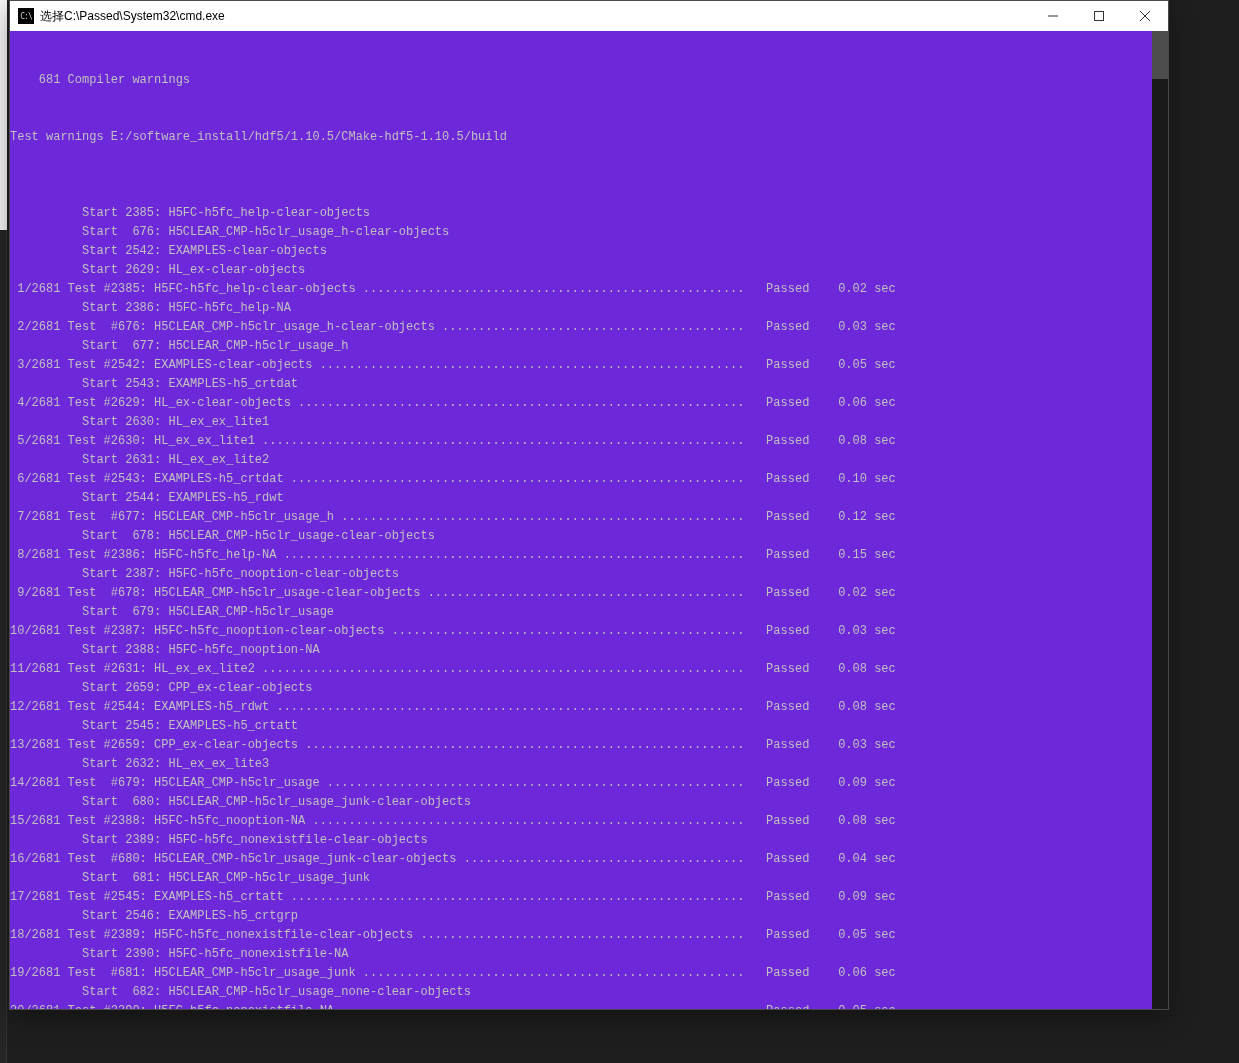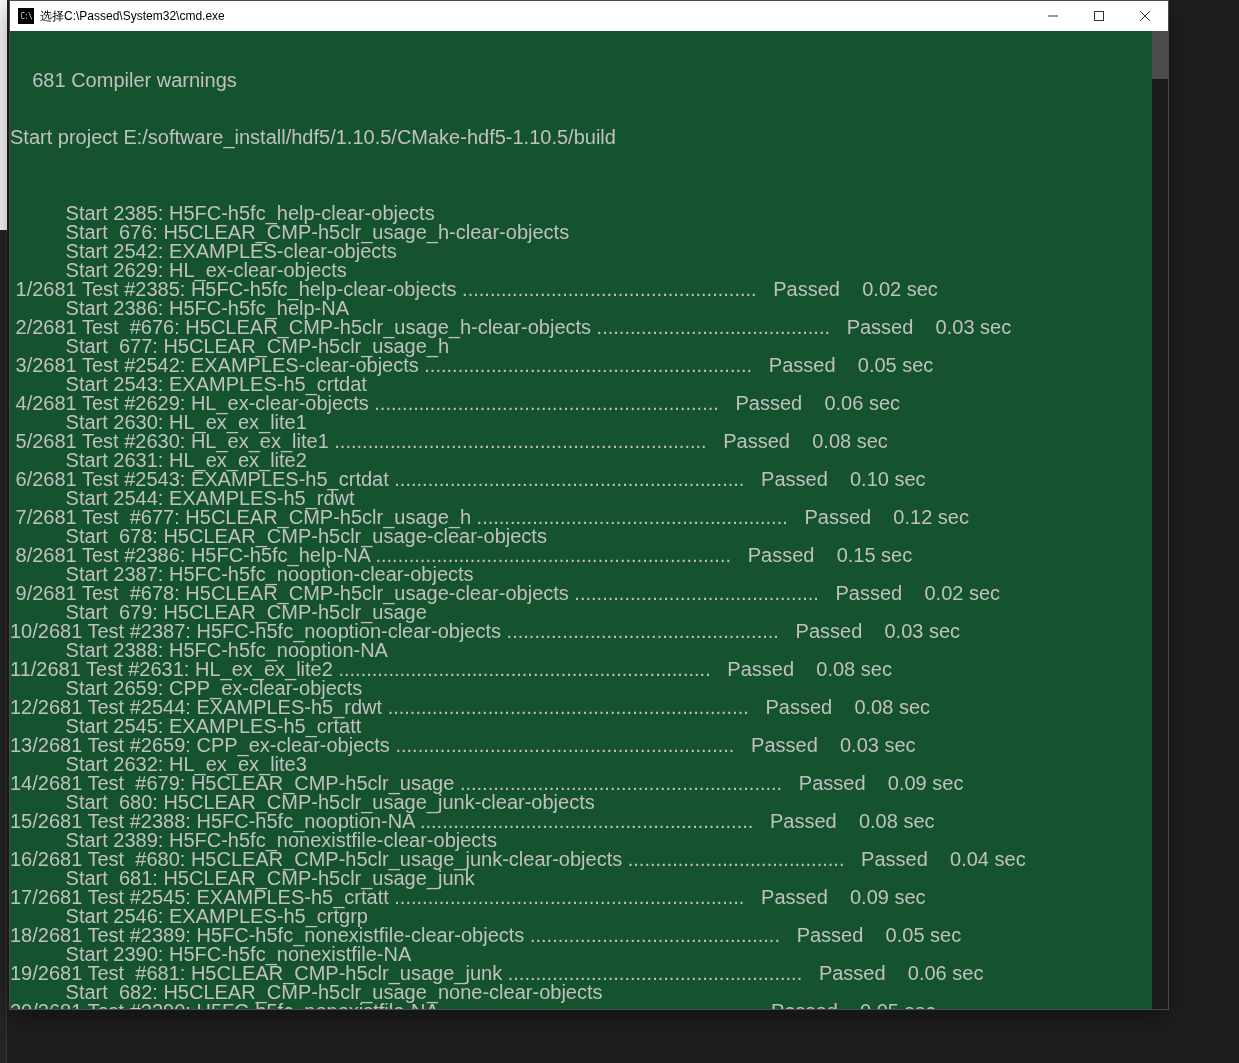--- a/index.html
+++ b/index.html
@@ -61,23 +61,23 @@
     width:46px;height:30px;
     display:flex;align-items:center;justify-content:center;
     color:#333;
   }
   .tb-btn svg{width:10px;height:10px;stroke:currentColor;fill:none;stroke-width:1;}
 
   .client{
     flex:1 1 auto;
     position:relative;
     overflow:hidden;
-    background:#14532d;
-    font-family:Liberation Sans, sans-serif;
-    font-size:20px;
+    background:#6d28d9;
+    font-family:Liberation Mono, monospace;
+    font-size:12px;
     line-height:19px;
     color:#c0c0c0;
   }
   .scrollbar{
     position:absolute;right:0;top:0;bottom:0;width:16px;
     background:#1a1a1a;
   }
   .scroll-thumb{
     position:absolute;right:0;top:0;width:16px;height:48px;
     background:#4d4d4d;
@@ -119,21 +119,21 @@
     <span class="tb-btn close">
       <svg viewBox="0 0 10 10">
           <path d="M0 0 L10 10 M10 0 L0 10"></path>
         </svg>
     </span>
   </div>
 
   <div class="client">
     <div class="term" id="term">
       <span class="row">    681 Compiler warnings</span>
-      <span class="row">Start project E:/software_install/hdf5/1.10.5/CMake-hdf5-1.10.5/build</span>
+      <span class="row">Test warnings E:/software_install/hdf5/1.10.5/CMake-hdf5-1.10.5/build</span>
       
     <span class="row">          Start 2385: H5FC-h5fc_help-clear-objects</span><span class="row">          Start  676: H5CLEAR_CMP-h5clr_usage_h-clear-objects</span><span class="row">          Start 2542: EXAMPLES-clear-objects</span><span class="row">          Start 2629: HL_ex-clear-objects</span><span class="row"> 1/2681 Test #2385: H5FC-h5fc_help-clear-objects .....................................................   Passed    0.02 sec</span><span class="row">          Start 2386: H5FC-h5fc_help-NA</span><span class="row"> 2/2681 Test  #676: H5CLEAR_CMP-h5clr_usage_h-clear-objects ..........................................   Passed    0.03 sec</span><span class="row">          Start  677: H5CLEAR_CMP-h5clr_usage_h</span><span class="row"> 3/2681 Test #2542: EXAMPLES-clear-objects ...........................................................   Passed    0.05 sec</span><span class="row">          Start 2543: EXAMPLES-h5_crtdat</span><span class="row"> 4/2681 Test #2629: HL_ex-clear-objects ..............................................................   Passed    0.06 sec</span><span class="row">          Start 2630: HL_ex_ex_lite1</span><span class="row"> 5/2681 Test #2630: HL_ex_ex_lite1 ...................................................................   Passed    0.08 sec</span><span class="row">          Start 2631: HL_ex_ex_lite2</span><span class="row"> 6/2681 Test #2543: EXAMPLES-h5_crtdat ...............................................................   Passed    0.10 sec</span><span class="row">          Start 2544: EXAMPLES-h5_rdwt</span><span class="row"> 7/2681 Test  #677: H5CLEAR_CMP-h5clr_usage_h ........................................................   Passed    0.12 sec</span><span class="row">          Start  678: H5CLEAR_CMP-h5clr_usage-clear-objects</span><span class="row"> 8/2681 Test #2386: H5FC-h5fc_help-NA ................................................................   Passed    0.15 sec</span><span class="row">          Start 2387: H5FC-h5fc_nooption-clear-objects</span><span class="row"> 9/2681 Test  #678: H5CLEAR_CMP-h5clr_usage-clear-objects ............................................   Passed    0.02 sec</span><span class="row">          Start  679: H5CLEAR_CMP-h5clr_usage</span><span class="row">10/2681 Test #2387: H5FC-h5fc_nooption-clear-objects .................................................   Passed    0.03 sec</span><span class="row">          Start 2388: H5FC-h5fc_nooption-NA</span><span class="row">11/2681 Test #2631: HL_ex_ex_lite2 ...................................................................   Passed    0.08 sec</span><span class="row">          Start 2659: CPP_ex-clear-objects</span><span class="row">12/2681 Test #2544: EXAMPLES-h5_rdwt .................................................................   Passed    0.08 sec</span><span class="row">          Start 2545: EXAMPLES-h5_crtatt</span><span class="row">13/2681 Test #2659: CPP_ex-clear-objects .............................................................   Passed    0.03 sec</span><span class="row">          Start 2632: HL_ex_ex_lite3</span><span class="row">14/2681 Test  #679: H5CLEAR_CMP-h5clr_usage ..........................................................   Passed    0.09 sec</span><span class="row">          Start  680: H5CLEAR_CMP-h5clr_usage_junk-clear-objects</span><span class="row">15/2681 Test #2388: H5FC-h5fc_nooption-NA ............................................................   Passed    0.08 sec</span><span class="row">          Start 2389: H5FC-h5fc_nonexistfile-clear-objects</span><span class="row">16/2681 Test  #680: H5CLEAR_CMP-h5clr_usage_junk-clear-objects .......................................   Passed    0.04 sec</span><span class="row">          Start  681: H5CLEAR_CMP-h5clr_usage_junk</span><span class="row">17/2681 Test #2545: EXAMPLES-h5_crtatt ...............................................................   Passed    0.09 sec</span><span class="row">          Start 2546: EXAMPLES-h5_crtgrp</span><span class="row">18/2681 Test #2389: H5FC-h5fc_nonexistfile-clear-objects .............................................   Passed    0.05 sec</span><span class="row">          Start 2390: H5FC-h5fc_nonexistfile-NA</span><span class="row">19/2681 Test  #681: H5CLEAR_CMP-h5clr_usage_junk .....................................................   Passed    0.06 sec</span><span class="row">          Start  682: H5CLEAR_CMP-h5clr_usage_none-clear-objects</span><span class="row">20/2681 Test #2390: H5FC-h5fc_nonexistfile-NA ........................................................   Passed    0.05 sec</span></div>
 
     <div class="scrollbar">
       <div class="scroll-btn up"></div>
       <div class="scroll-thumb"></div>
     </div>
   </div>
 </div>
 

